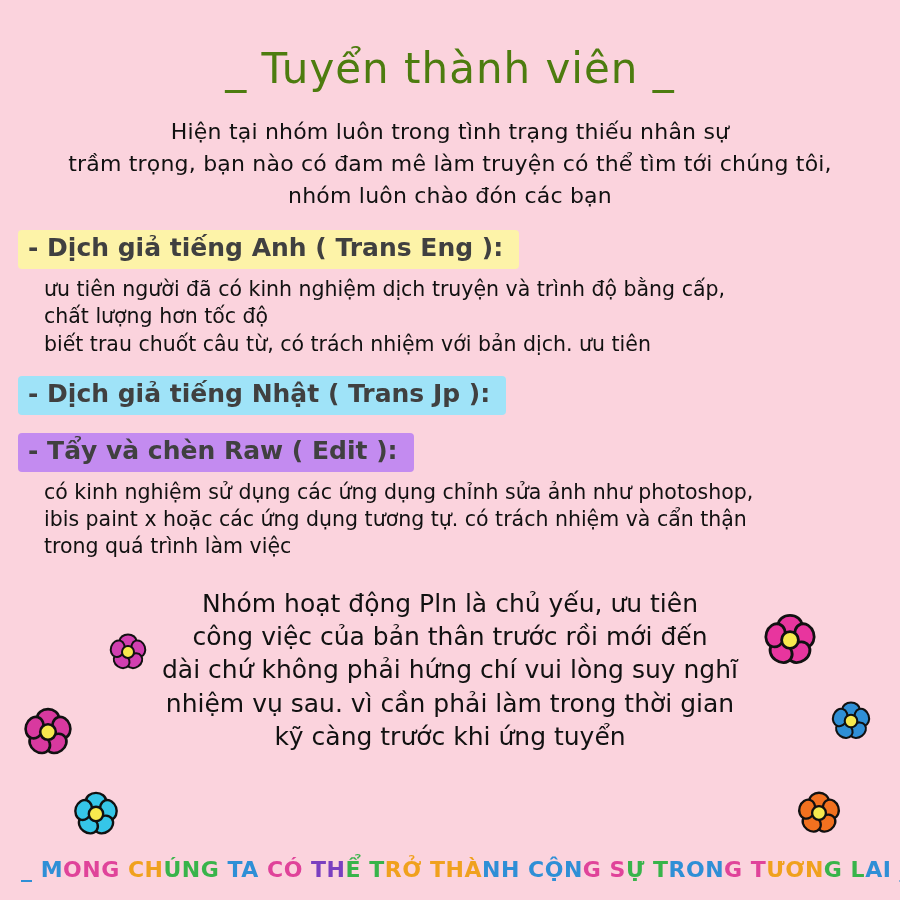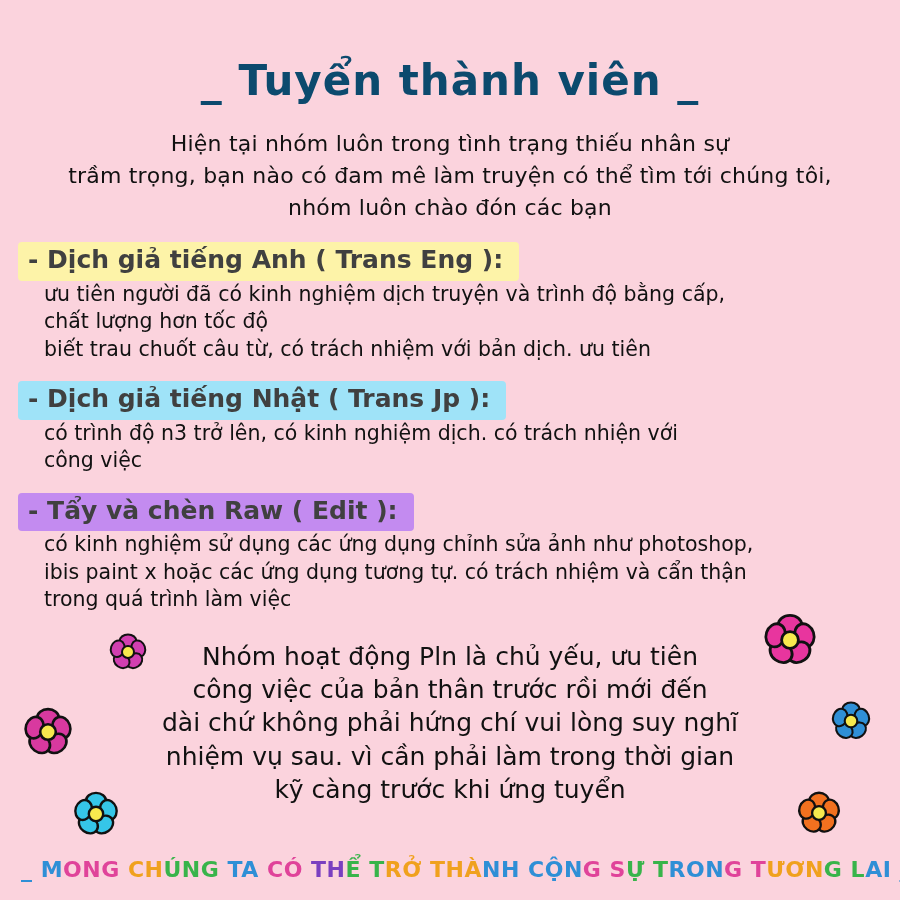--- a/index.html
+++ b/index.html
@@ -19,25 +19,25 @@
     position: relative;
     width: 900px;
     height: 900px;
     box-sizing: border-box;
   }
 
   
   .title {
     text-align: center;
     font-family: "DejaVu Sans", sans-serif;
-    font-weight: bold;
+    font-weight: normal;
     font-size: 42px;
     letter-spacing: 1px;
-    color: #0c4a6e;
-    padding-top: 58px;
+    color: #4d7c0f;
+    padding-top: 46px;
     line-height: 1.1;
     text-transform: none;
   }
 
   
   .intro {
     text-align: center;
     font-size: 22px;
     color: #111;
     line-height: 1.45;
@@ -58,21 +58,21 @@
     font-weight: bold;
     color: #404040;
     padding: 4px 16px 6px 10px;
     border-radius: 4px;
     line-height: 1.15;
   }
   .role-desc {
     font-size: 20.5px;
     color: #111;
     line-height: 1.34;
-    margin-top: 0;
+    margin-top: 7px;
     padding-left: 26px;
     padding-right: 18px;
   }
   .role-desc div { white-space: nowrap; }
 
   
   .closing {
     margin-top: 26px;
     text-align: center;
     font-size: 25px;
@@ -118,24 +118,20 @@
     <div class="role-head" style="background:#fdf3a8;">- Dịch giả tiếng Anh ( Trans Eng ):</div>
     <div class="role-desc">
       <div>ưu tiên người đã có kinh nghiệm dịch truyện và trình độ bằng cấp,</div>
       <div>chất lượng hơn tốc độ</div>
       <div>biết trau chuốt câu từ, có trách nhiệm với bản dịch. ưu tiên</div>
     </div>
   </div>
 
   <div class="section">
     <div class="role-head" style="background:#9fe3f8;">- Dịch giả tiếng Nhật ( Trans Jp ):</div>
-    <div class="role-desc">
-      <div>có trình độ n3 trở lên, có kinh nghiệm dịch. có trách nhiện với</div>
-      <div>công việc</div>
-    </div>
   </div>
 
   <div class="section">
     <div class="role-head" style="background:#c38bf0;">- Tẩy và chèn Raw ( Edit ):</div>
     <div class="role-desc">
       <div>có kinh nghiệm sử dụng các ứng dụng chỉnh sửa ảnh như photoshop,</div>
       <div>ibis paint x hoặc các ứng dụng tương tự. có trách nhiệm và cẩn thận</div>
       <div>trong quá trình làm việc</div>
     </div>
   </div>

